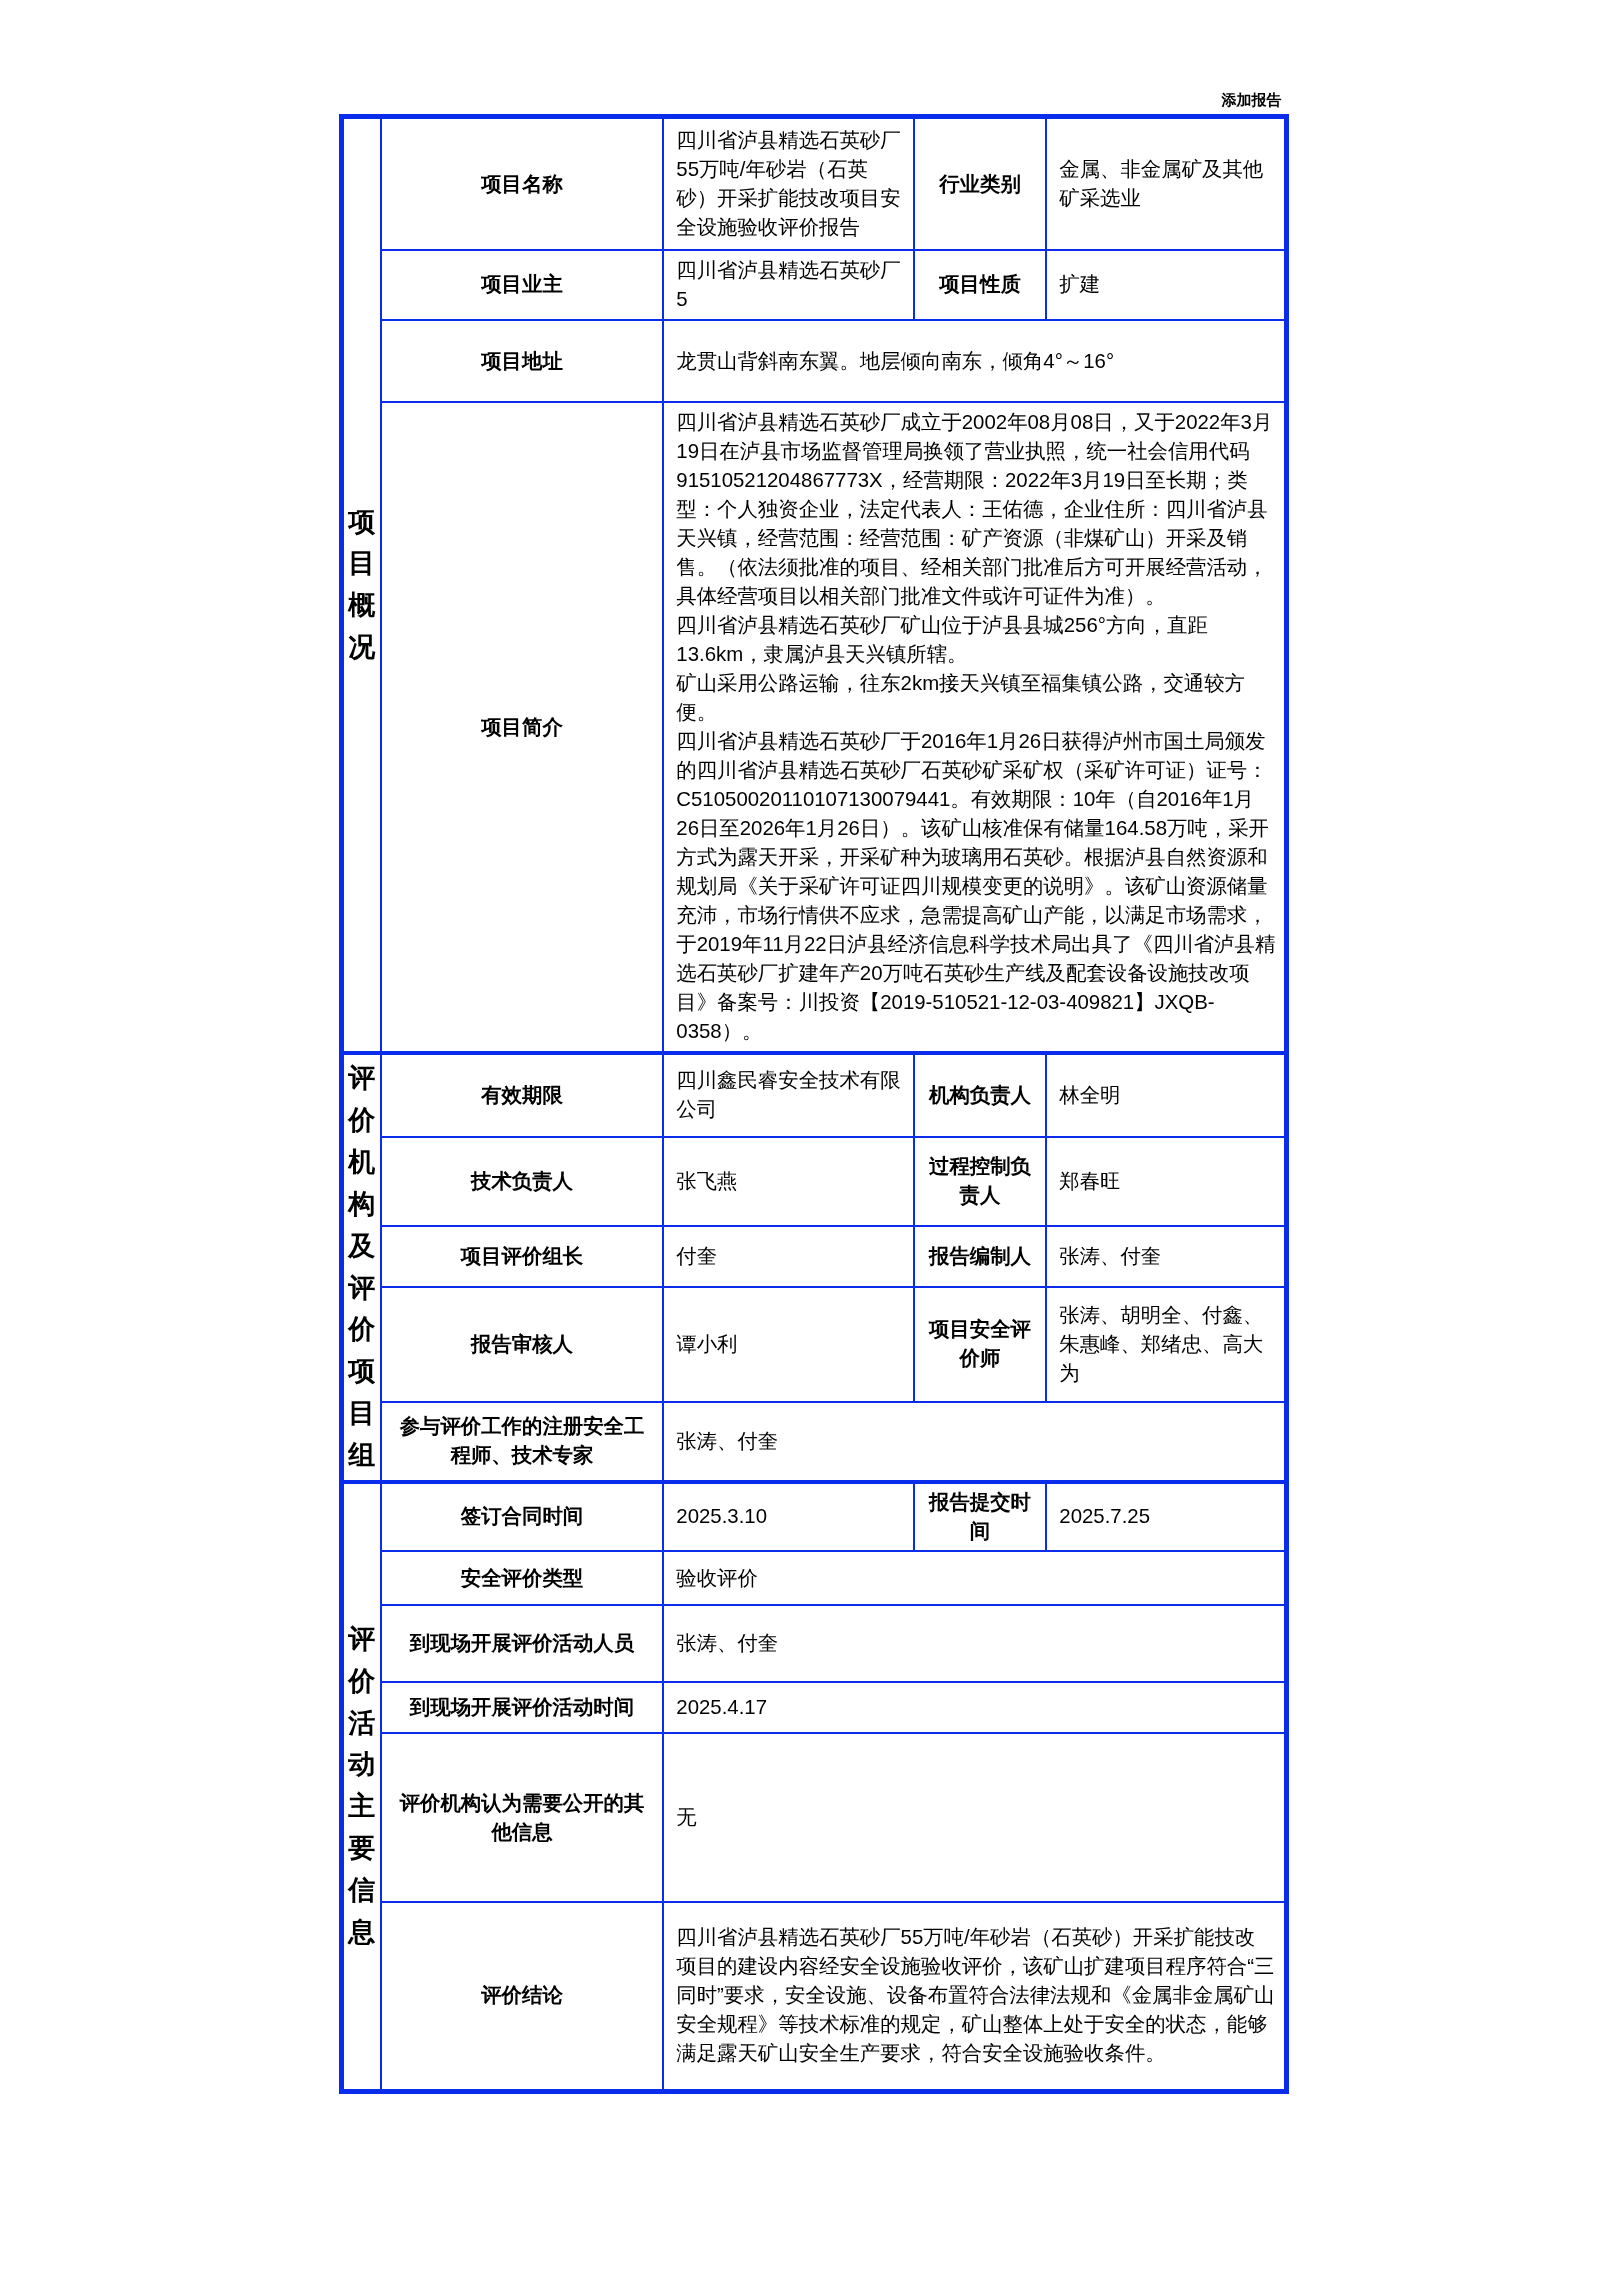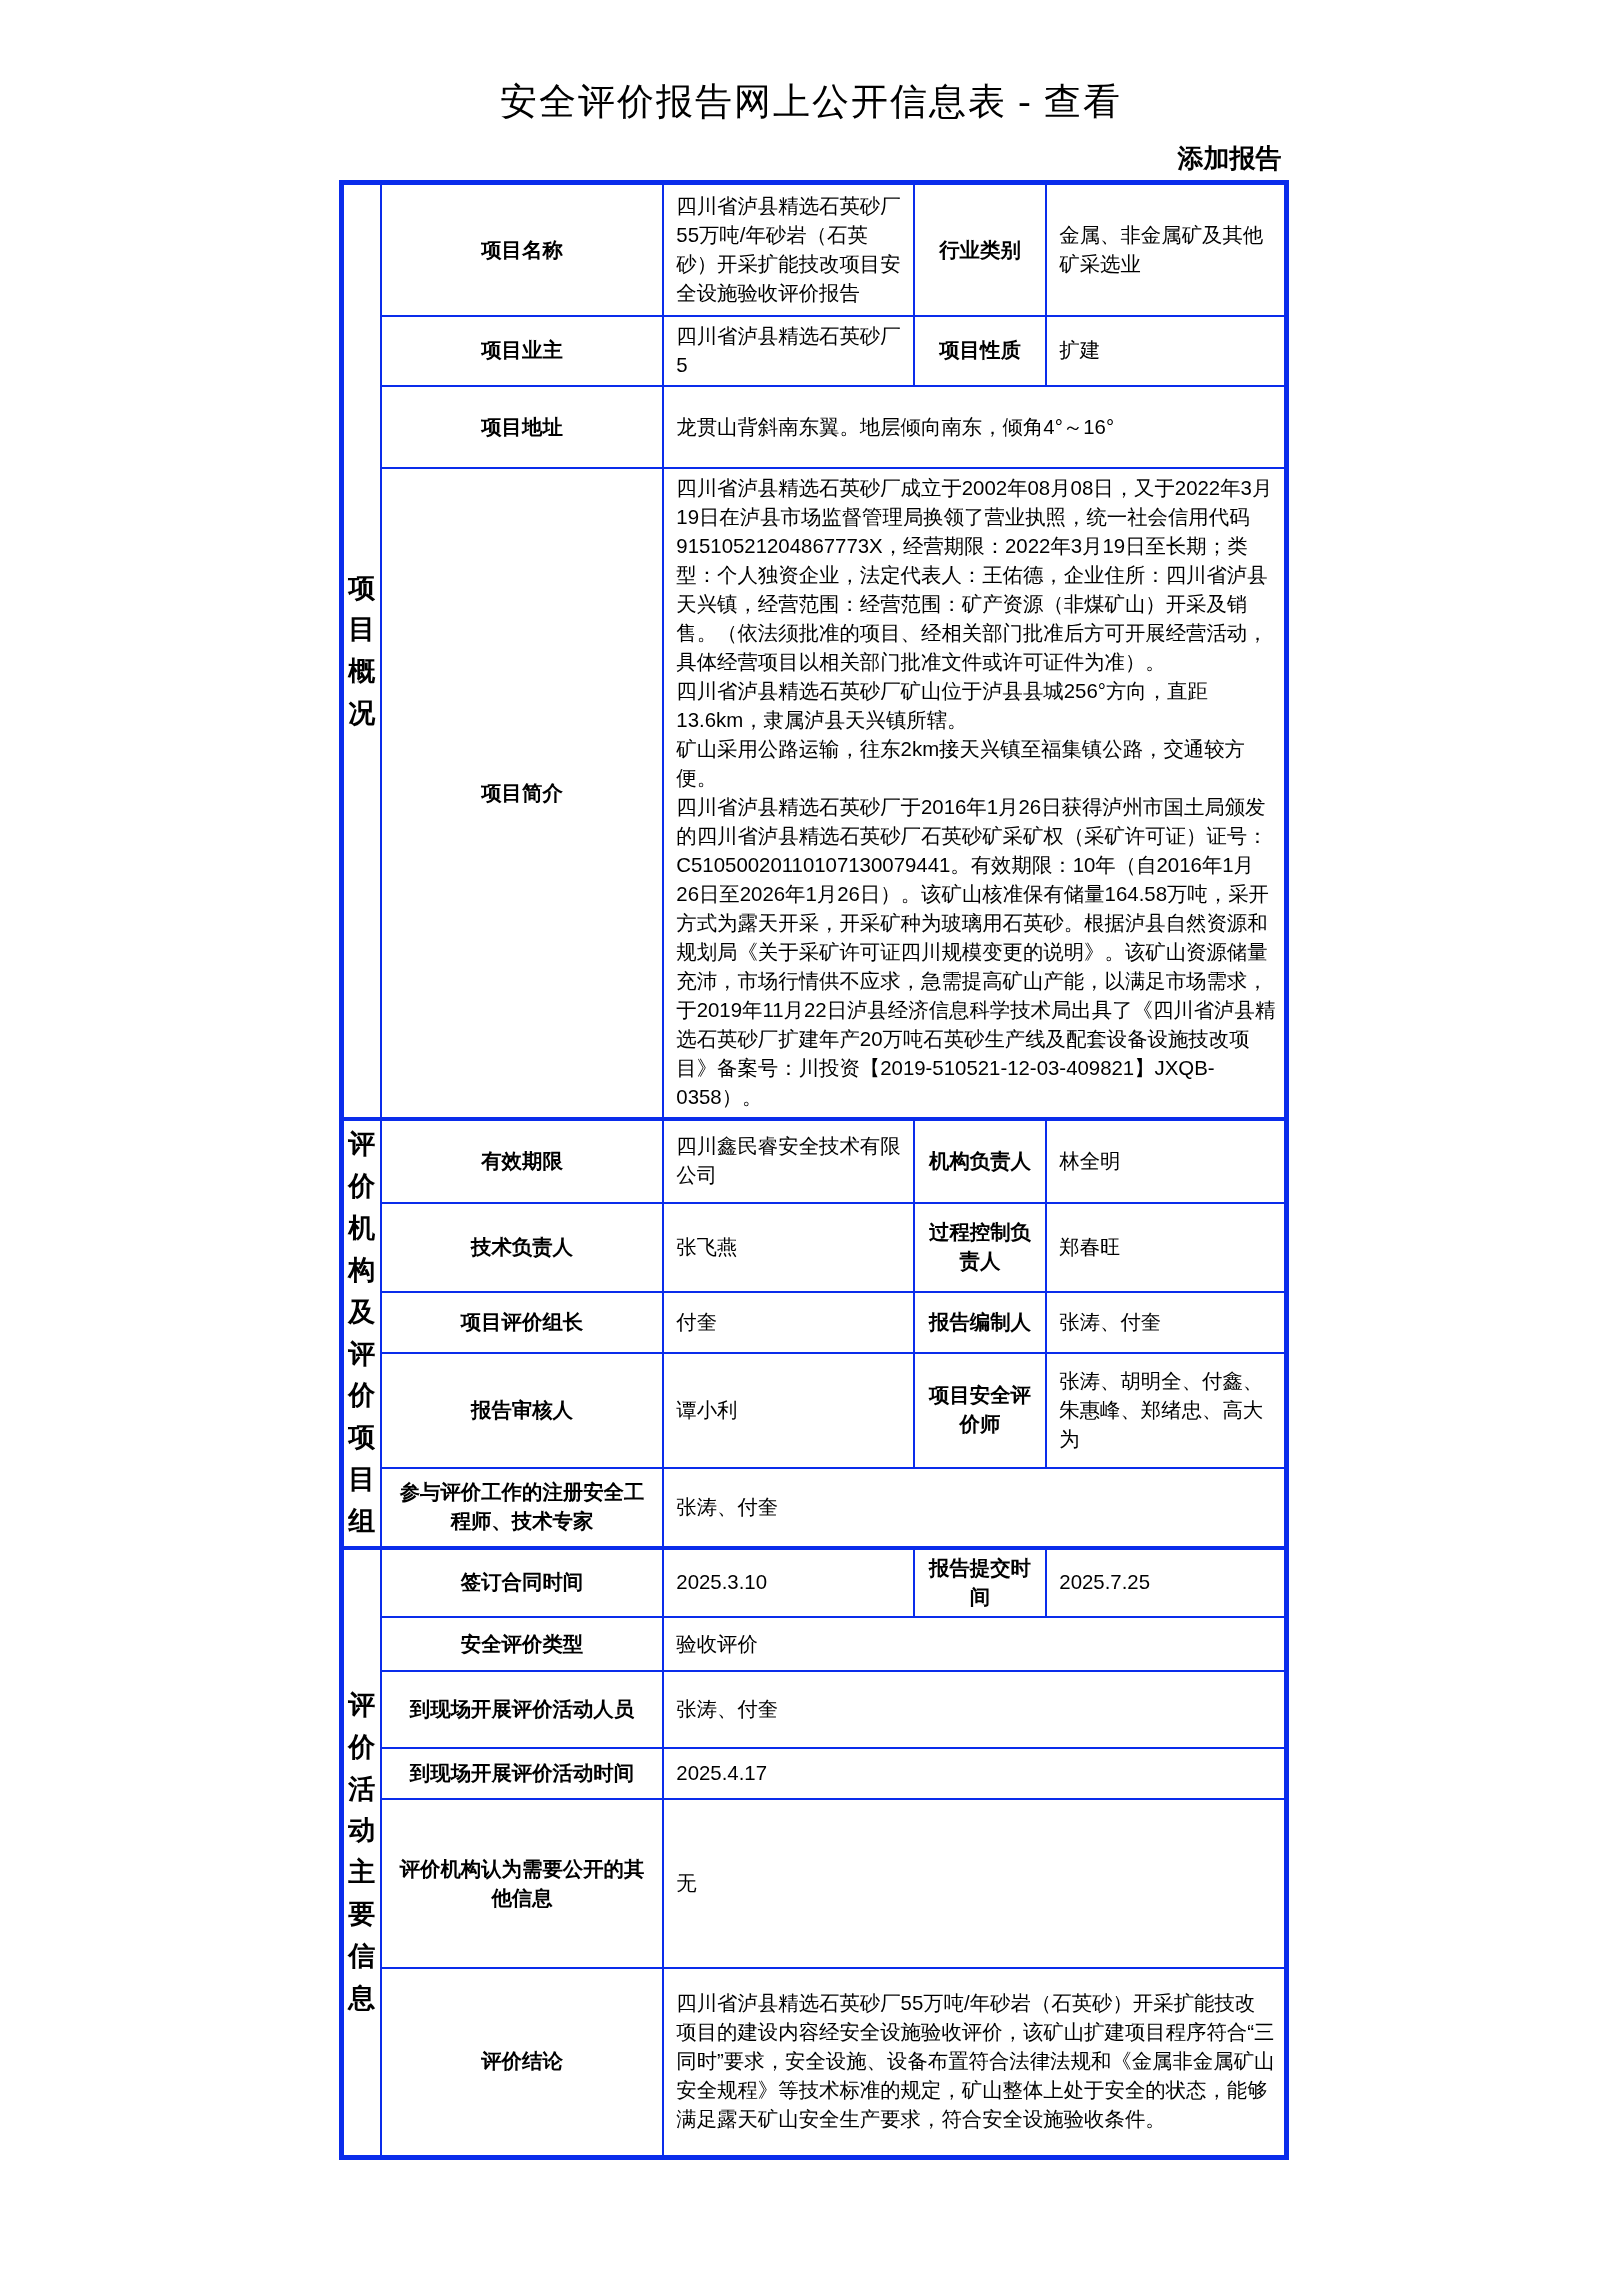--- a/index.html
+++ b/index.html
@@ -16,21 +16,21 @@
     text-align: center;
     font-family: "Liberation Serif", serif;
     font-size: 37px;
     font-weight: 400;
     letter-spacing: 2px;
     color: #000;
   }
   .table-wrap { width: 945px; margin: 14.3px auto 0 auto; }
   .add-report {
     text-align: right;
-    font-size: 26px;
+    font-size: 15px;
     font-weight: bold;
     padding-right: 2px;
     margin-bottom: 4.1px;
     cursor: pointer;
     color: #000;
   }
   table.report {
     border-collapse: collapse;
     table-layout: fixed;
     width: 945px;
@@ -67,21 +67,20 @@
     text-align: left;
     padding: 5.1px 8.2px 5.1px 12.3px;
   }
   td.val.pre { white-space: pre-line; }
 </style>
 </head>
 <body>
 
 <div class="page">
 
-  <div class="doc-title">安全评价报告网上公开信息表 - 查看</div>
 
   <div class="table-wrap">
 
     <div class="add-report">添加报告</div>
 
     <table class="report">
       <colgroup>
         <col style="width:40px">
         <col style="width:282px">
         <col style="width:251px">

